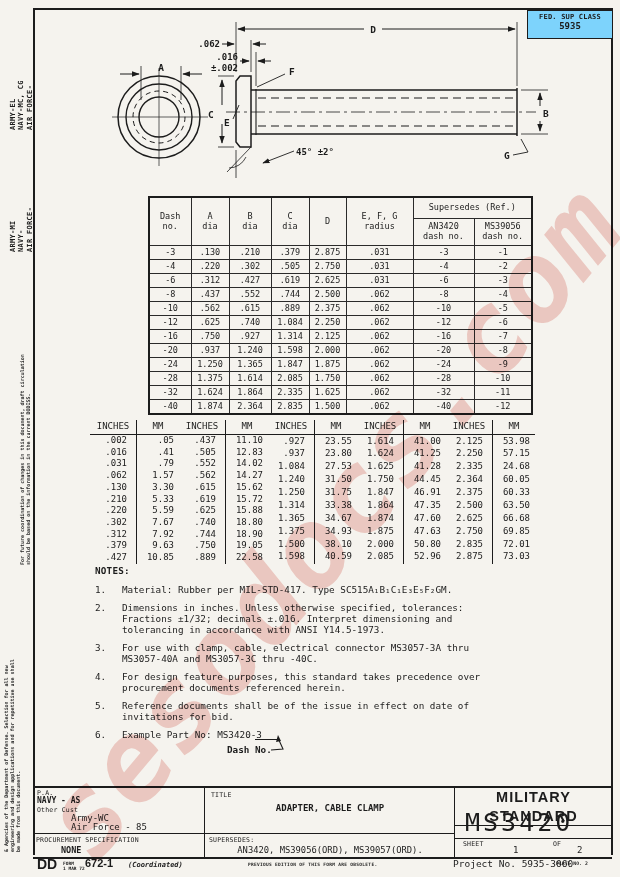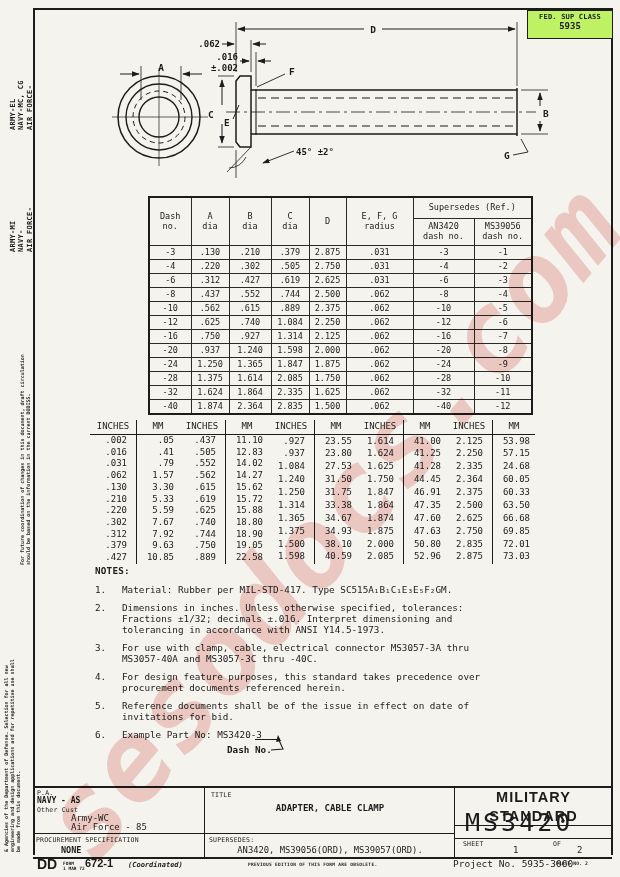--- a/index.html
+++ b/index.html
@@ -15,21 +15,21 @@
   
   .vtext{
     position:absolute;transform:rotate(-90deg);transform-origin:0 0;
     white-space:pre-line;line-height:1.18;
   }
   .services{font-size:7px;font-weight:bold;letter-spacing:.3px;}
   .fineprint{font-size:5px;font-weight:bold;color:#2a2a2a;}
   
   .fed-box{
     left:527px;top:10px;width:84px;height:27px;border:1.6px solid #1c1c1c;
-    text-align:center;background:#bef264;
+    text-align:center;background:#7dd3fc;
   }
   .fed-box .lbl{font-size:7px;font-weight:bold;margin-top:2px;letter-spacing:.2px;}
   .fed-box .val{font-size:9px;font-weight:bold;}
   
   svg text{fill:#1c1c1c;}
   
   table.dim{
     position:absolute;left:148px;top:196px;border-collapse:collapse;
     table-layout:fixed;font-size:8.5px;
   }

